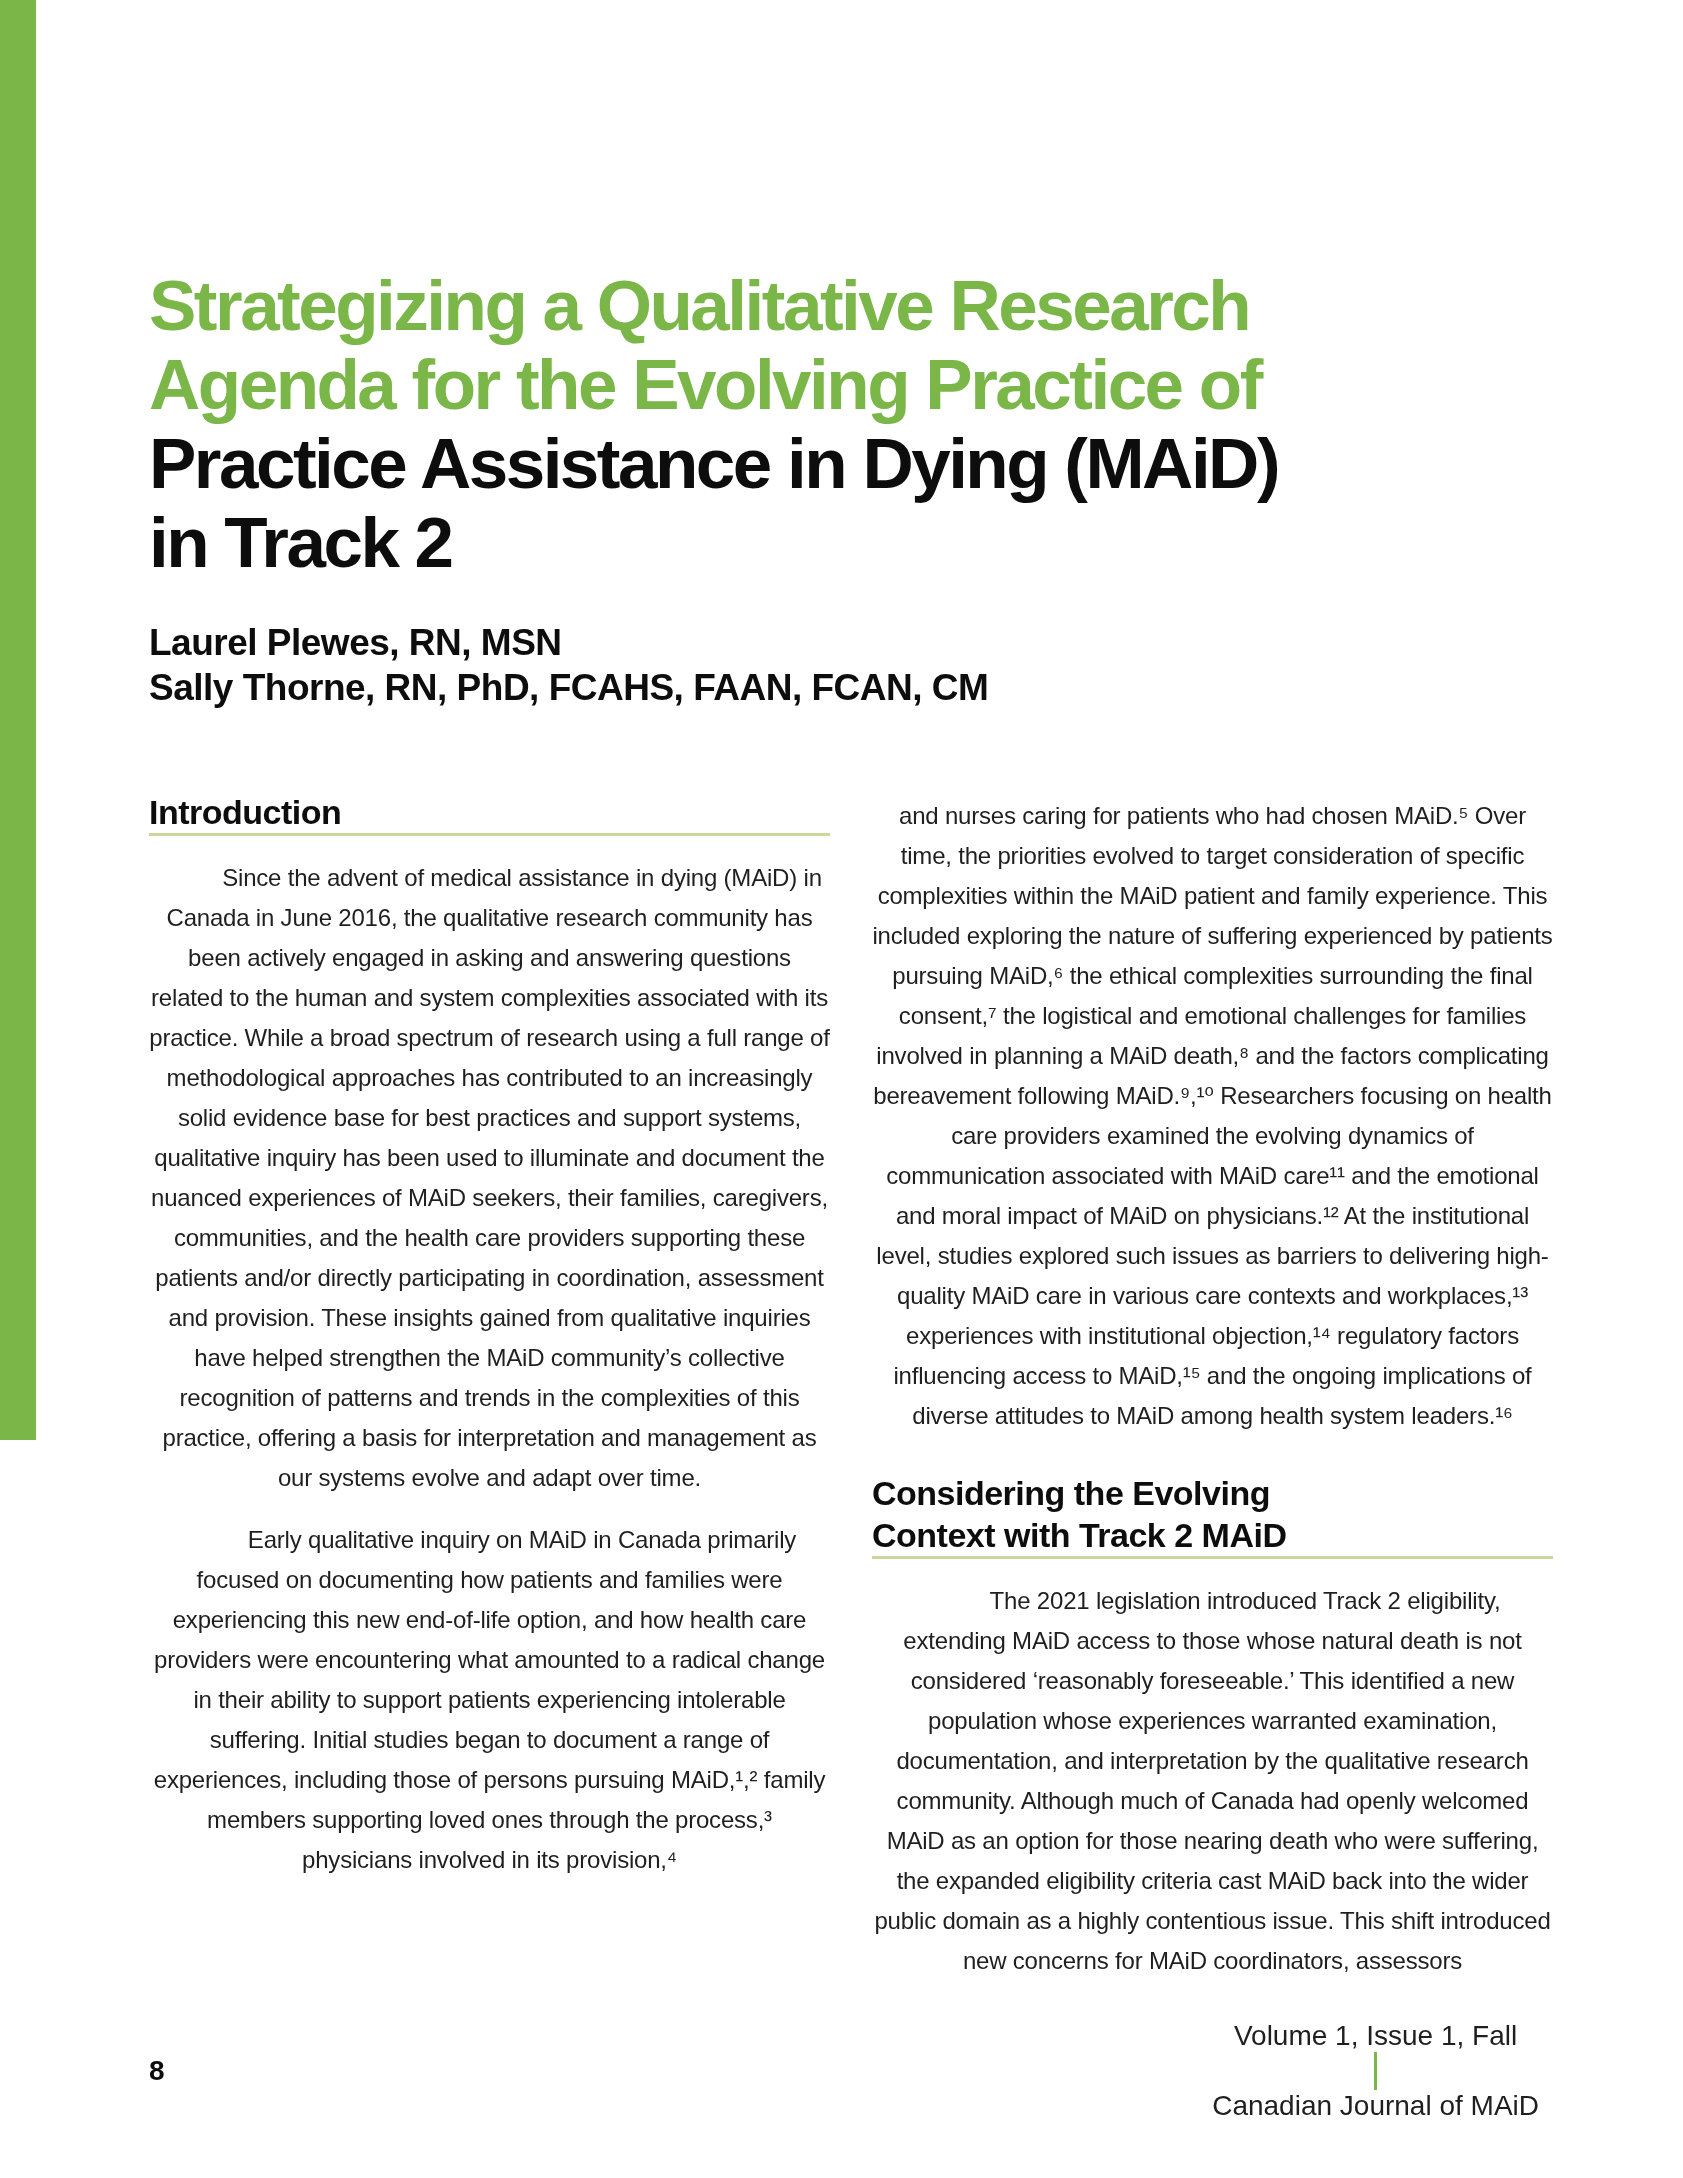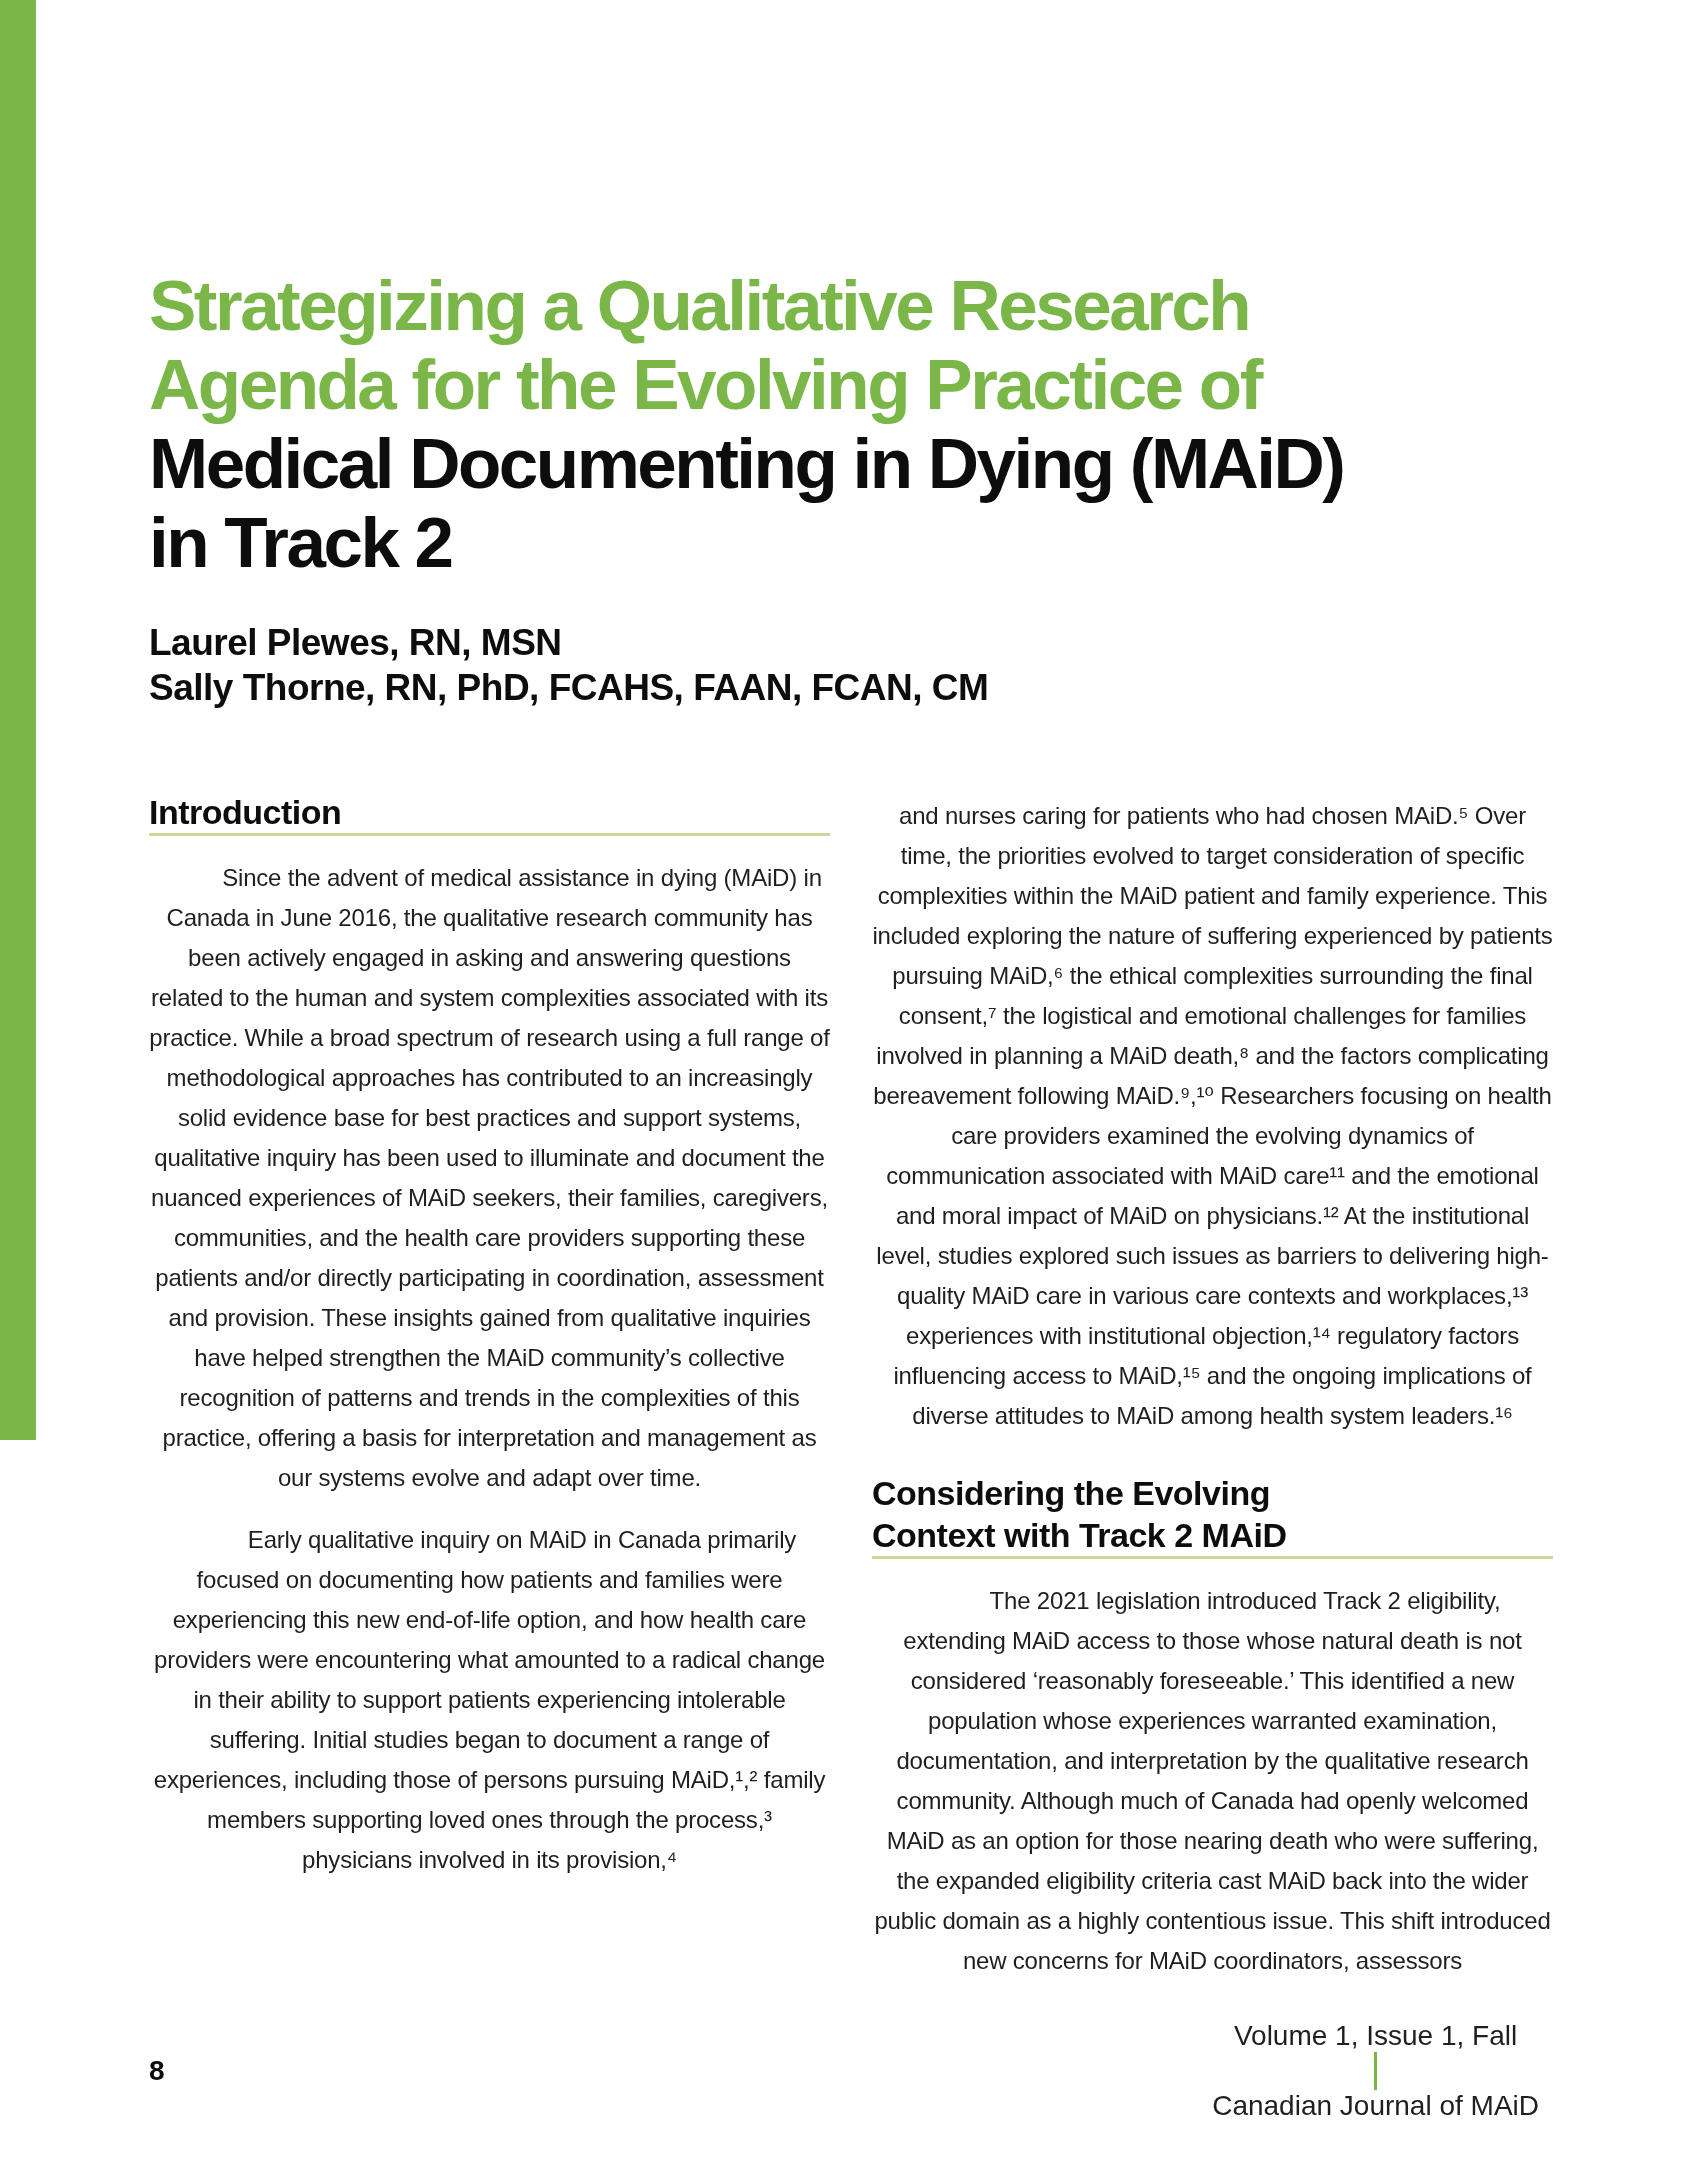--- a/index.html
+++ b/index.html
@@ -63,21 +63,21 @@
 
 <div class="page">
 
   <div class="accent-bar"></div>
 
   <div class="content">
 
     <h1 class="title">
       <div class="t-line t-green">Strategizing a Qualitative Research</div>
       <div class="t-line t-green">Agenda for the Evolving Practice of</div>
-      <div class="t-line t-black">Medical Documenting in Dying (MAiD)</div>
+      <div class="t-line t-black">Practice Assistance in Dying (MAiD)</div>
       <div class="t-line t-black">in Track 2</div>
     </h1>
 
     <div class="authors">
       <div>Laurel Plewes, RN, MSN</div>
       <div>Sally Thorne, RN, PhD, FCAHS, FAAN, FCAN, CM</div>
     </div>
 
     <div class="columns">
 

